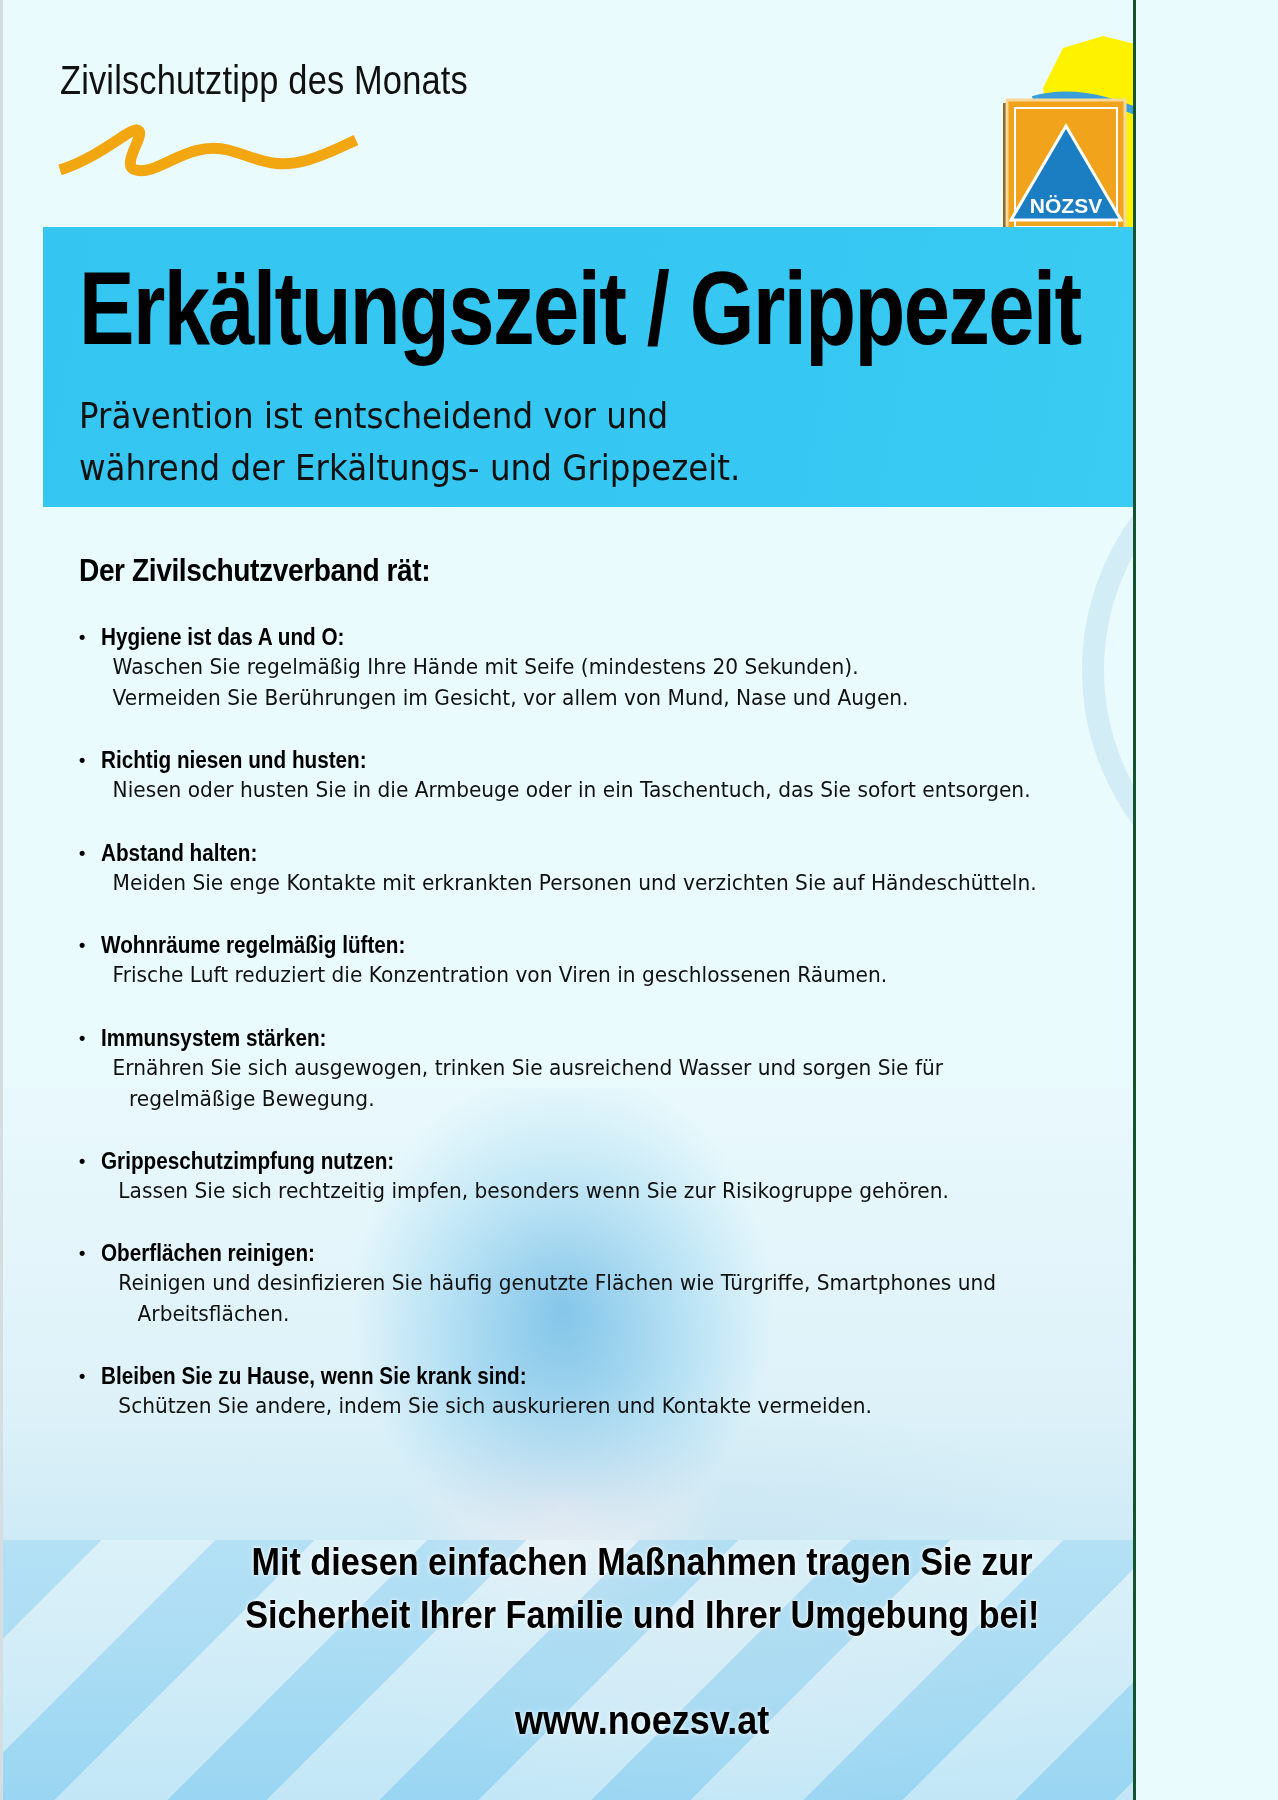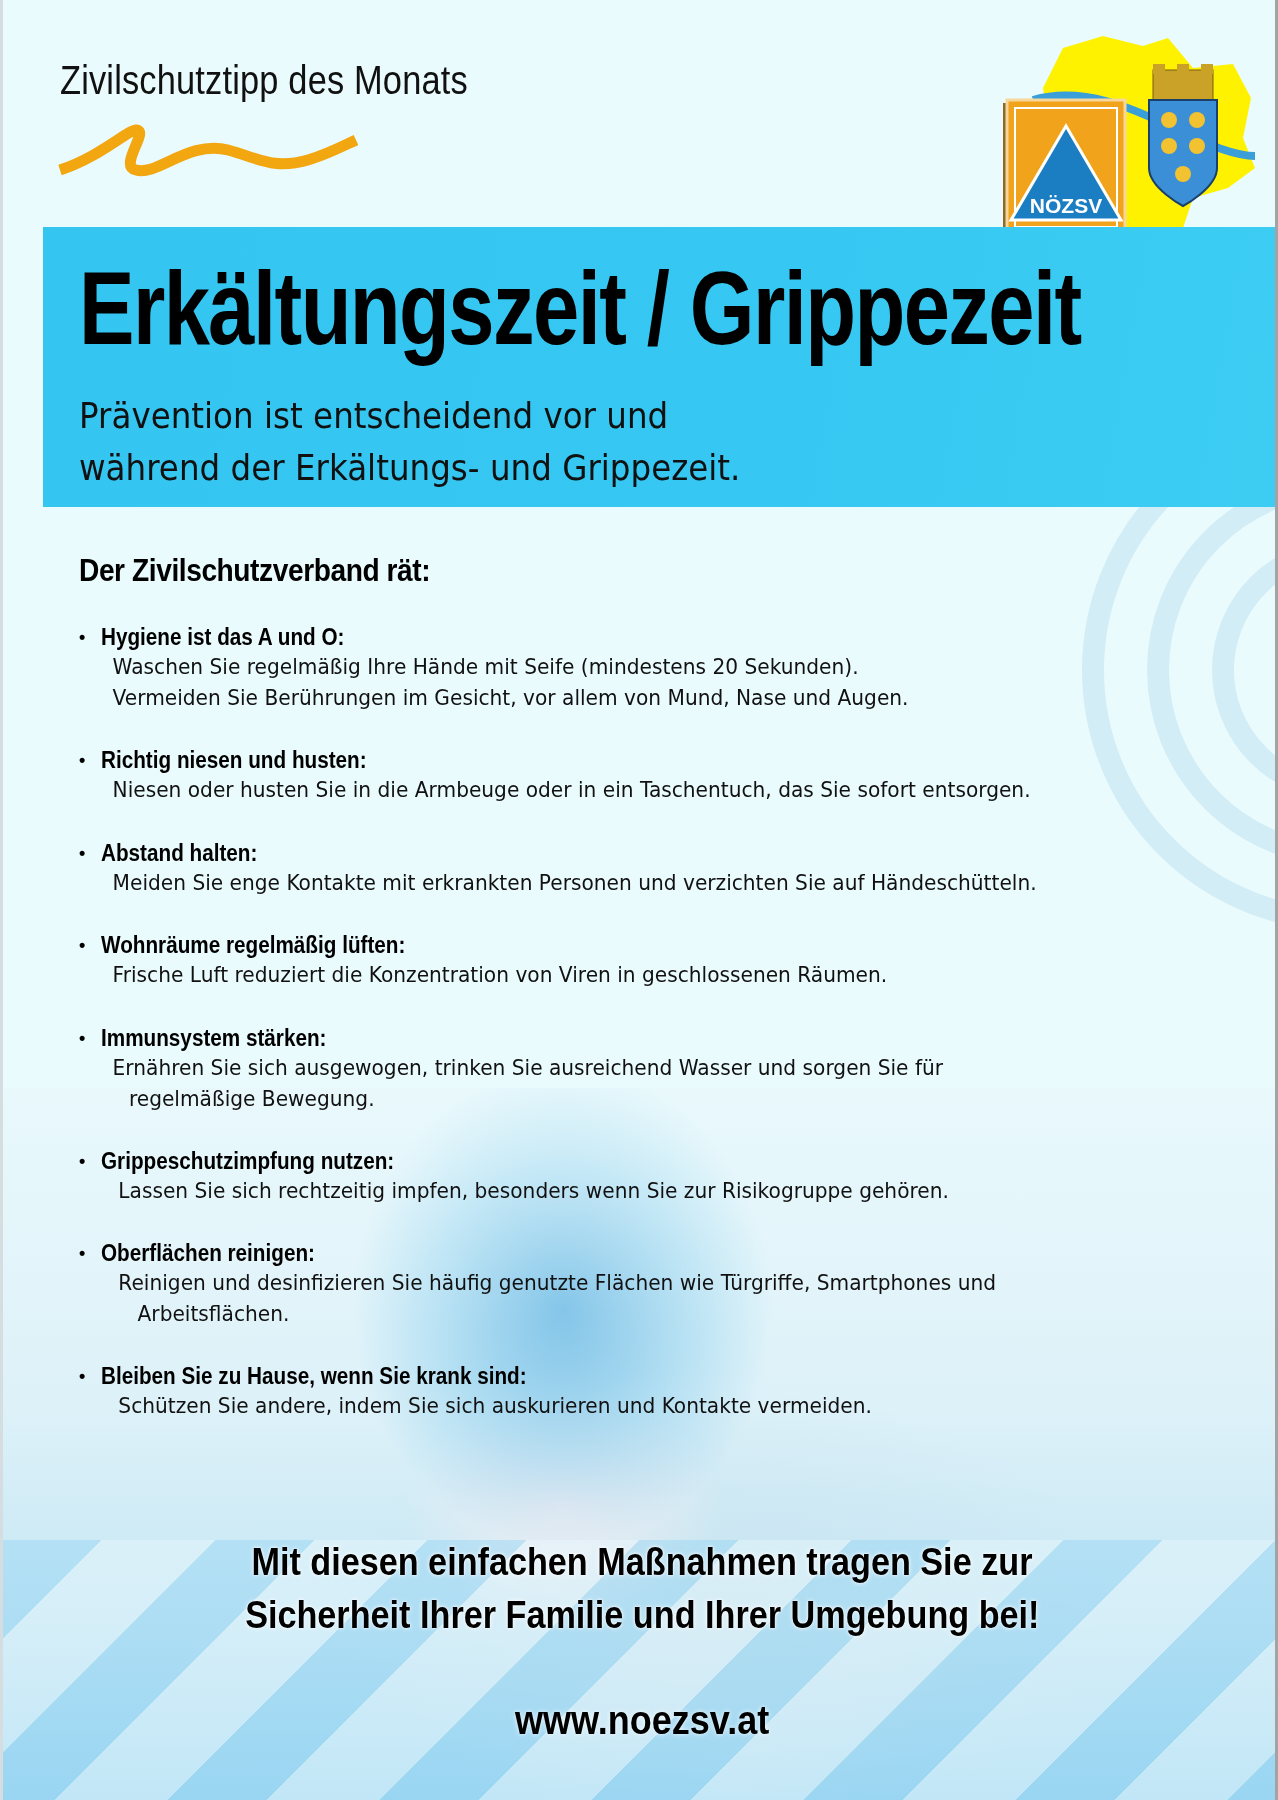--- a/index.html
+++ b/index.html
@@ -3,22 +3,22 @@
 <meta charset="utf-8">
 <style>
   html, body { margin: 0; padding: 0; }
   body {
     width: 1278px; height: 1800px; position: relative; overflow: hidden;
     background: #eafbfd;
     font-family: "DejaVu Sans", sans-serif;
     color: #111;
   }
   .page {
-    position: absolute; left: 0; top: 0; width: 1278px; height: 1800px;
-    border-left: 3px solid #d5dde0; border-right: 3px solid #a3a3a3;
+    position: absolute; left: 0; top: 0; width: 1136px; height: 1800px;
+    border-left: 3px solid #d5dde0; border-right: 3px solid #14532d;
     box-sizing: border-box; overflow: hidden; padding-left: 32px;
   }
   
   .arcs { position: absolute; left: 1040px; top: 500px; width: 320px; height: 460px; }
   
   .photo {
     position: absolute; left: 0; top: 1088px; width: 1278px; height: 712px;
     background:
       radial-gradient(ellipse 210px 240px at 560px 220px, rgba(40,150,215,0.75), rgba(60,170,225,0.35) 60%, rgba(220,240,250,0) 100%),
       radial-gradient(ellipse 160px 120px at 560px 420px, rgba(245,235,240,0.9), rgba(230,240,248,0) 100%),

